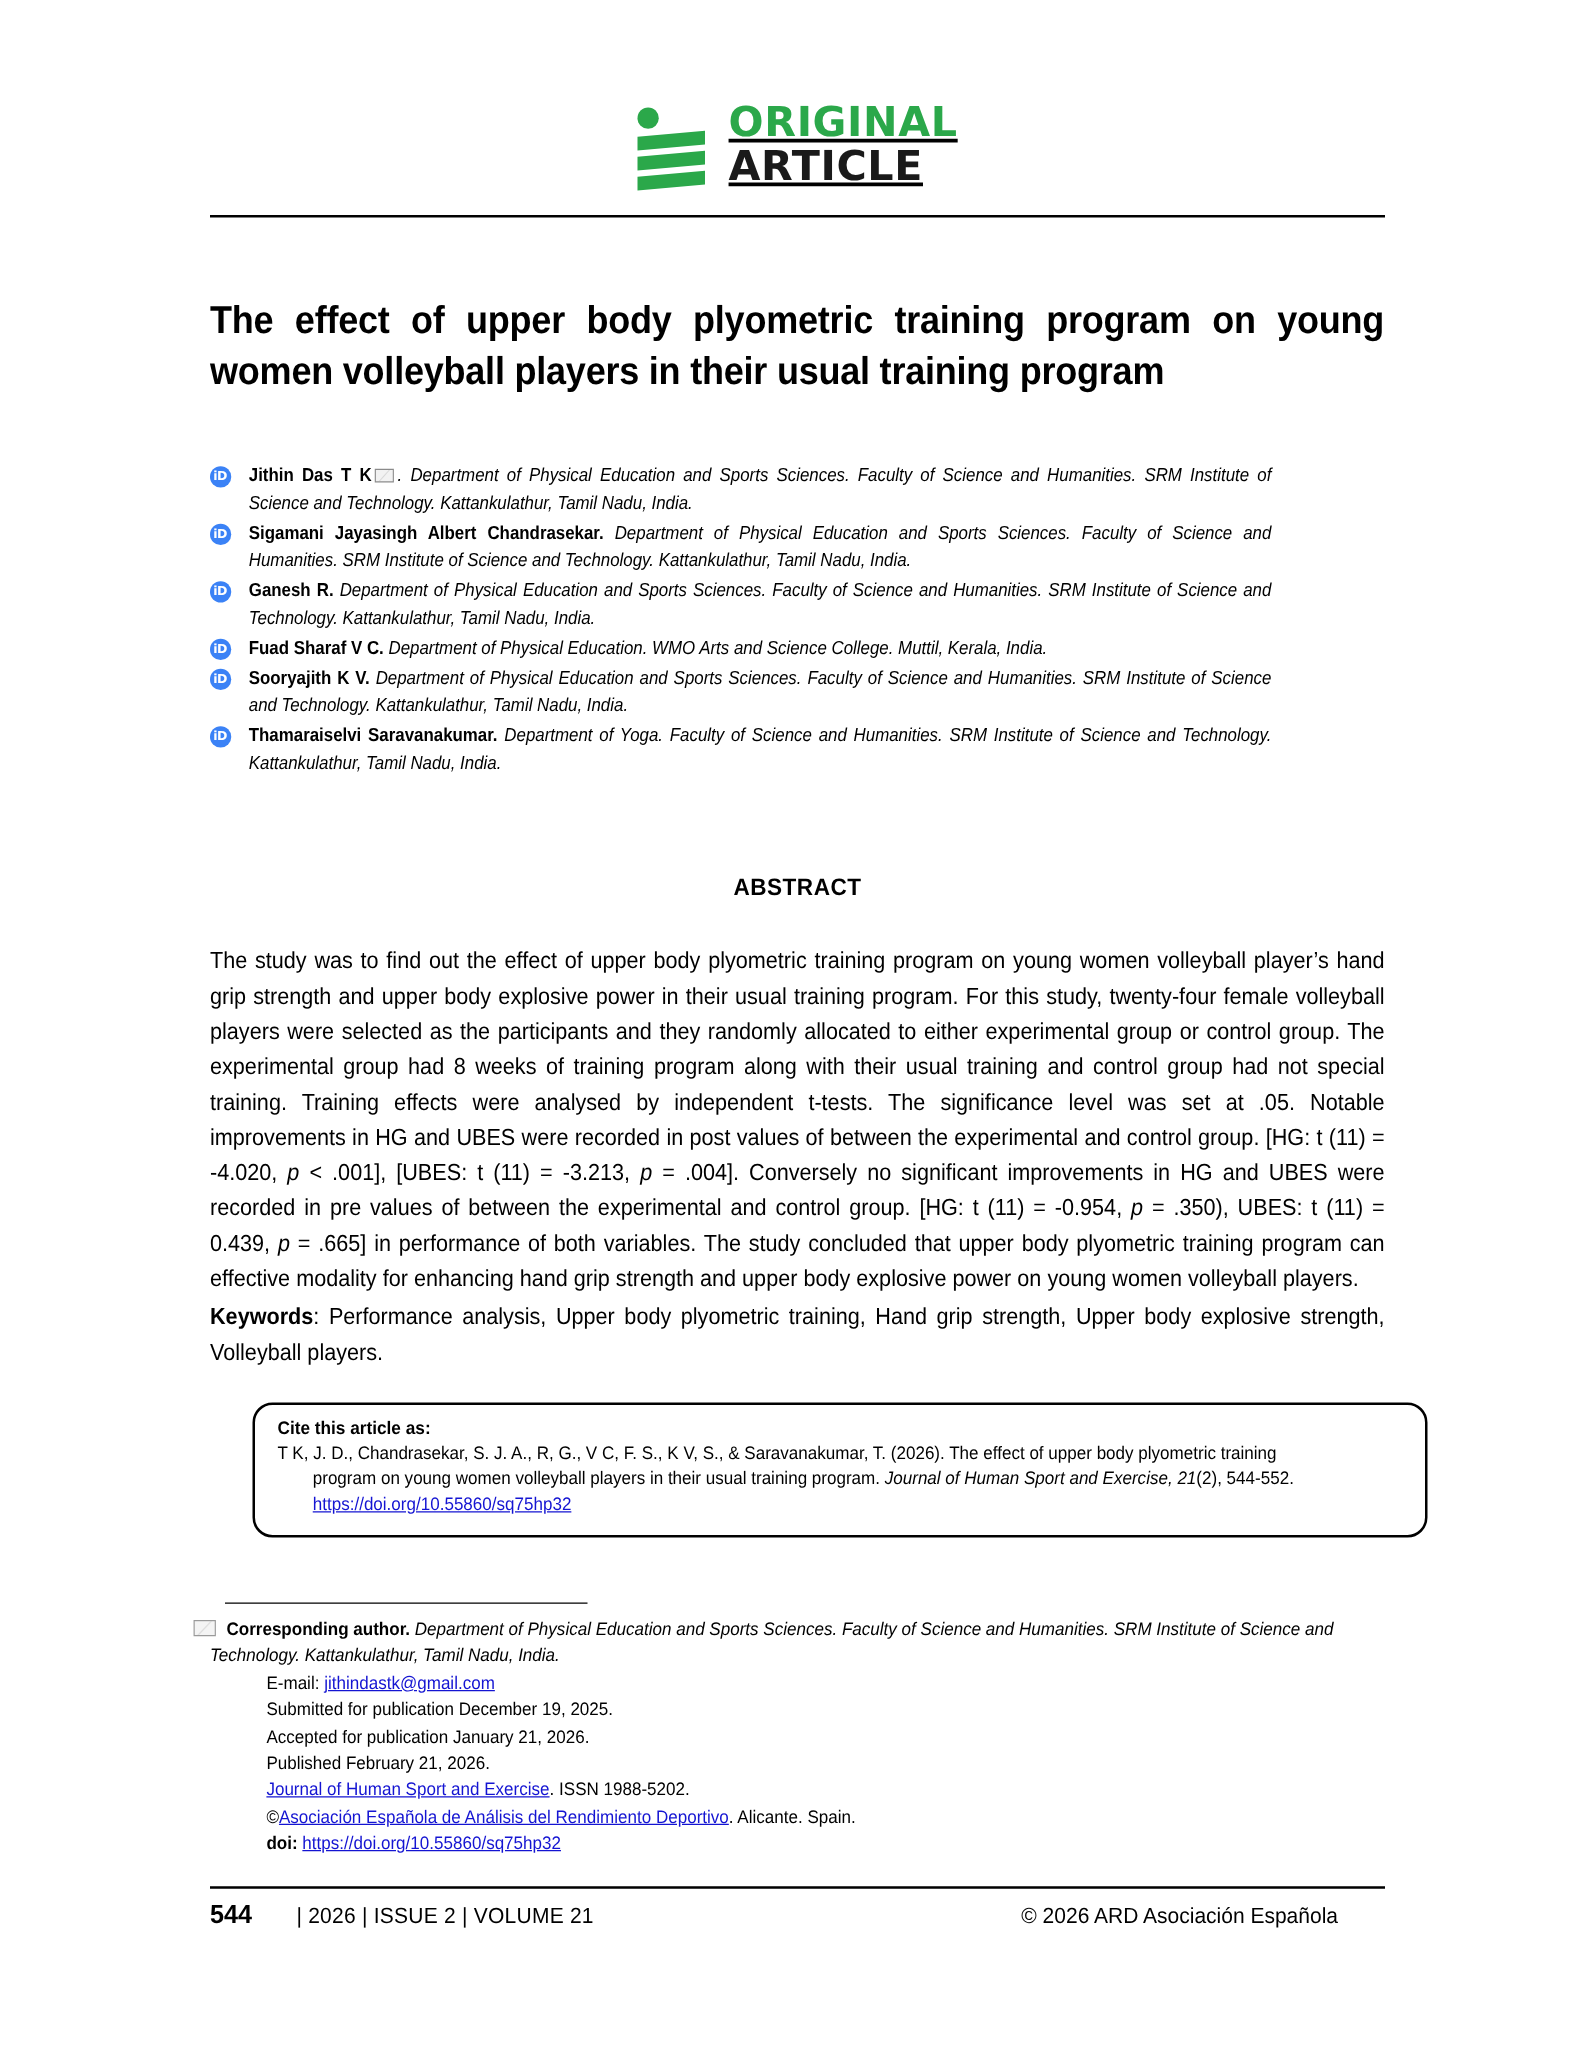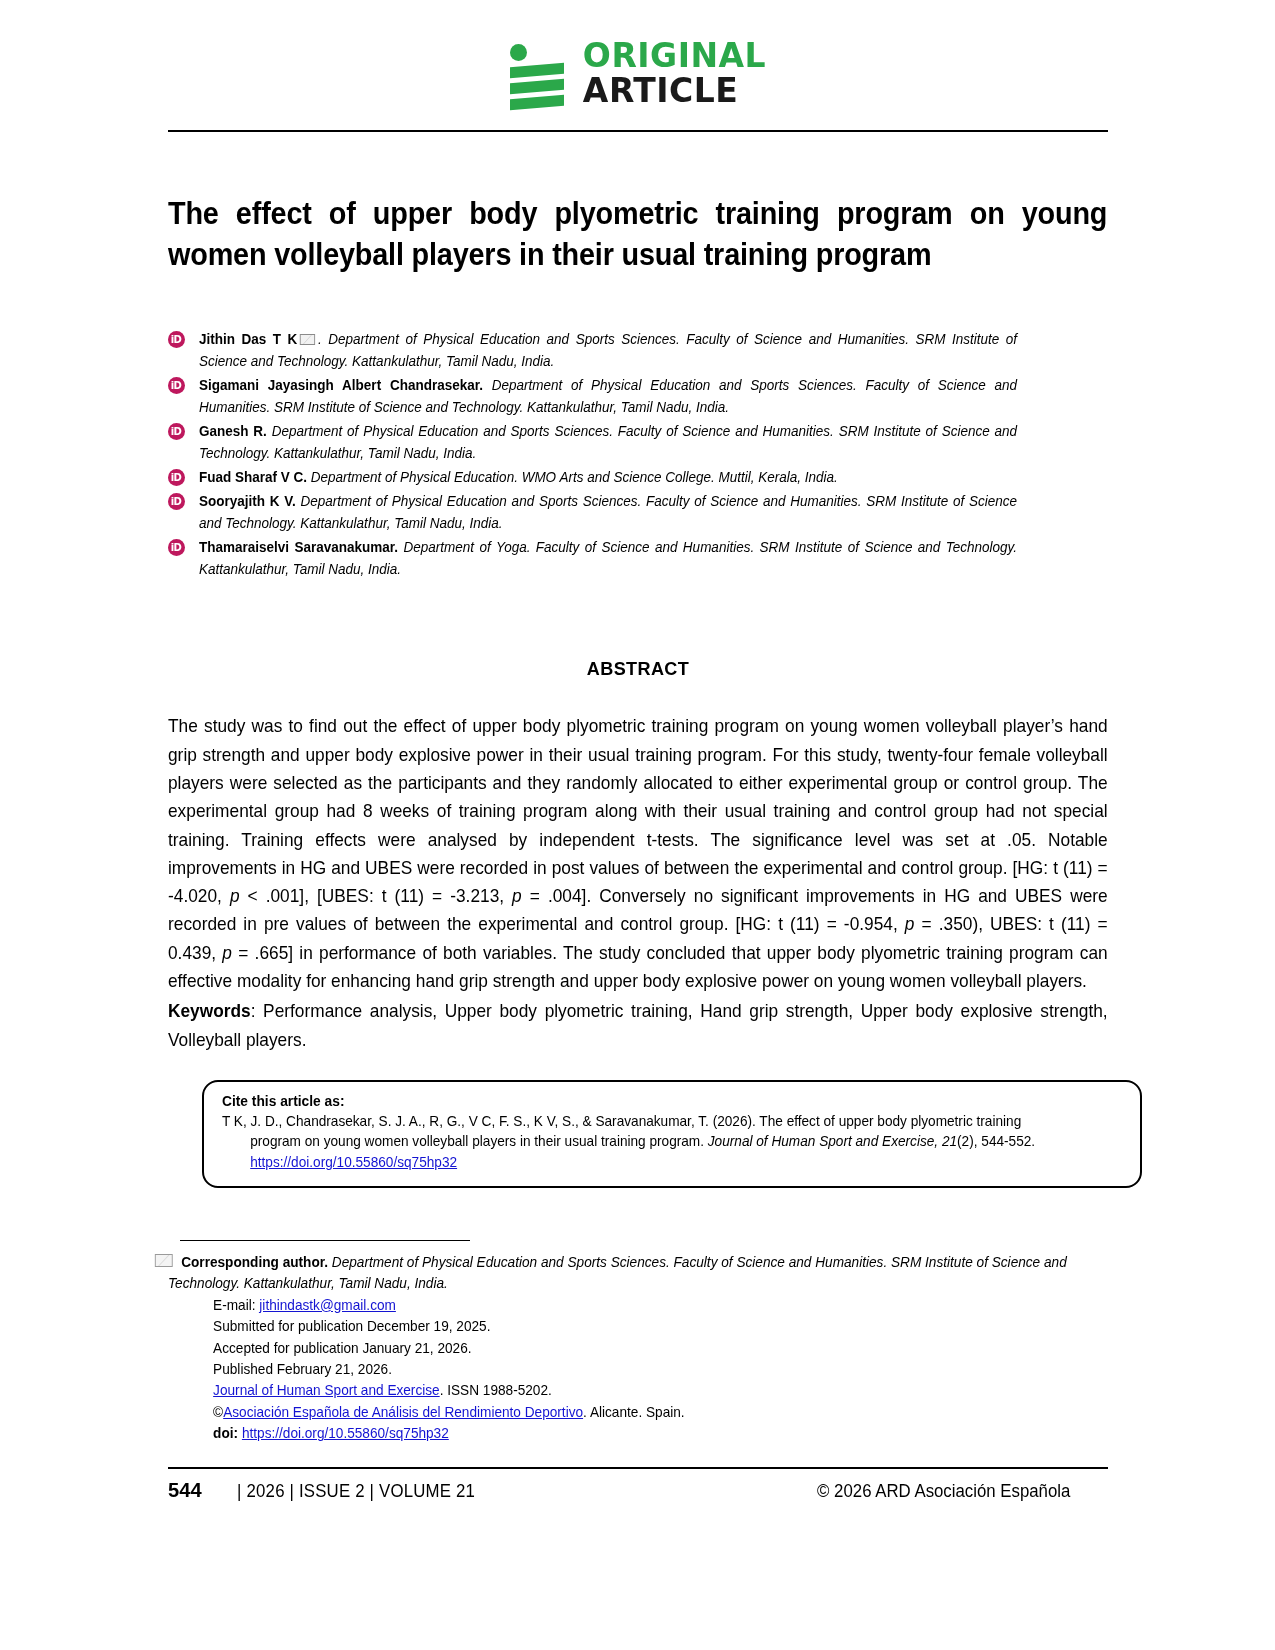--- a/index.html
+++ b/index.html
@@ -18,21 +18,22 @@
     position: absolute;
     left: 0; top: 0;
     width: 1275px; height: 1650px;
     padding: 0;
   }
 
   
   .header-block {
     margin: 0 auto;
     width: 940px;
-    padding-top: 34px;
+    padding-top: 76px;
+    text-decoration: underline;
   }
   .logo-row {
     display: flex;
     align-items: center;
     justify-content: center;
     gap: 18px;
     height: 78px;
   }
   .logo-mark {
     width: 56px; height: 58px;
@@ -104,21 +105,21 @@
   }
   .author-row {
     display: flex;
     align-items: flex-start;
     margin-bottom: 2px;
   }
   .orcid {
     flex: none;
     width: 17px; height: 17px;
     border-radius: 50%;
-    background: #be185d;
+    background: #3b82f6;
     margin-top: 3px;
     margin-right: 14px;
     position: relative;
   }
   .orcid span {
     position: absolute;
     left: 0; right: 0; top: 1px;
     text-align: center;
     font-family: "DejaVu Sans", sans-serif;
     font-size: 10px;

